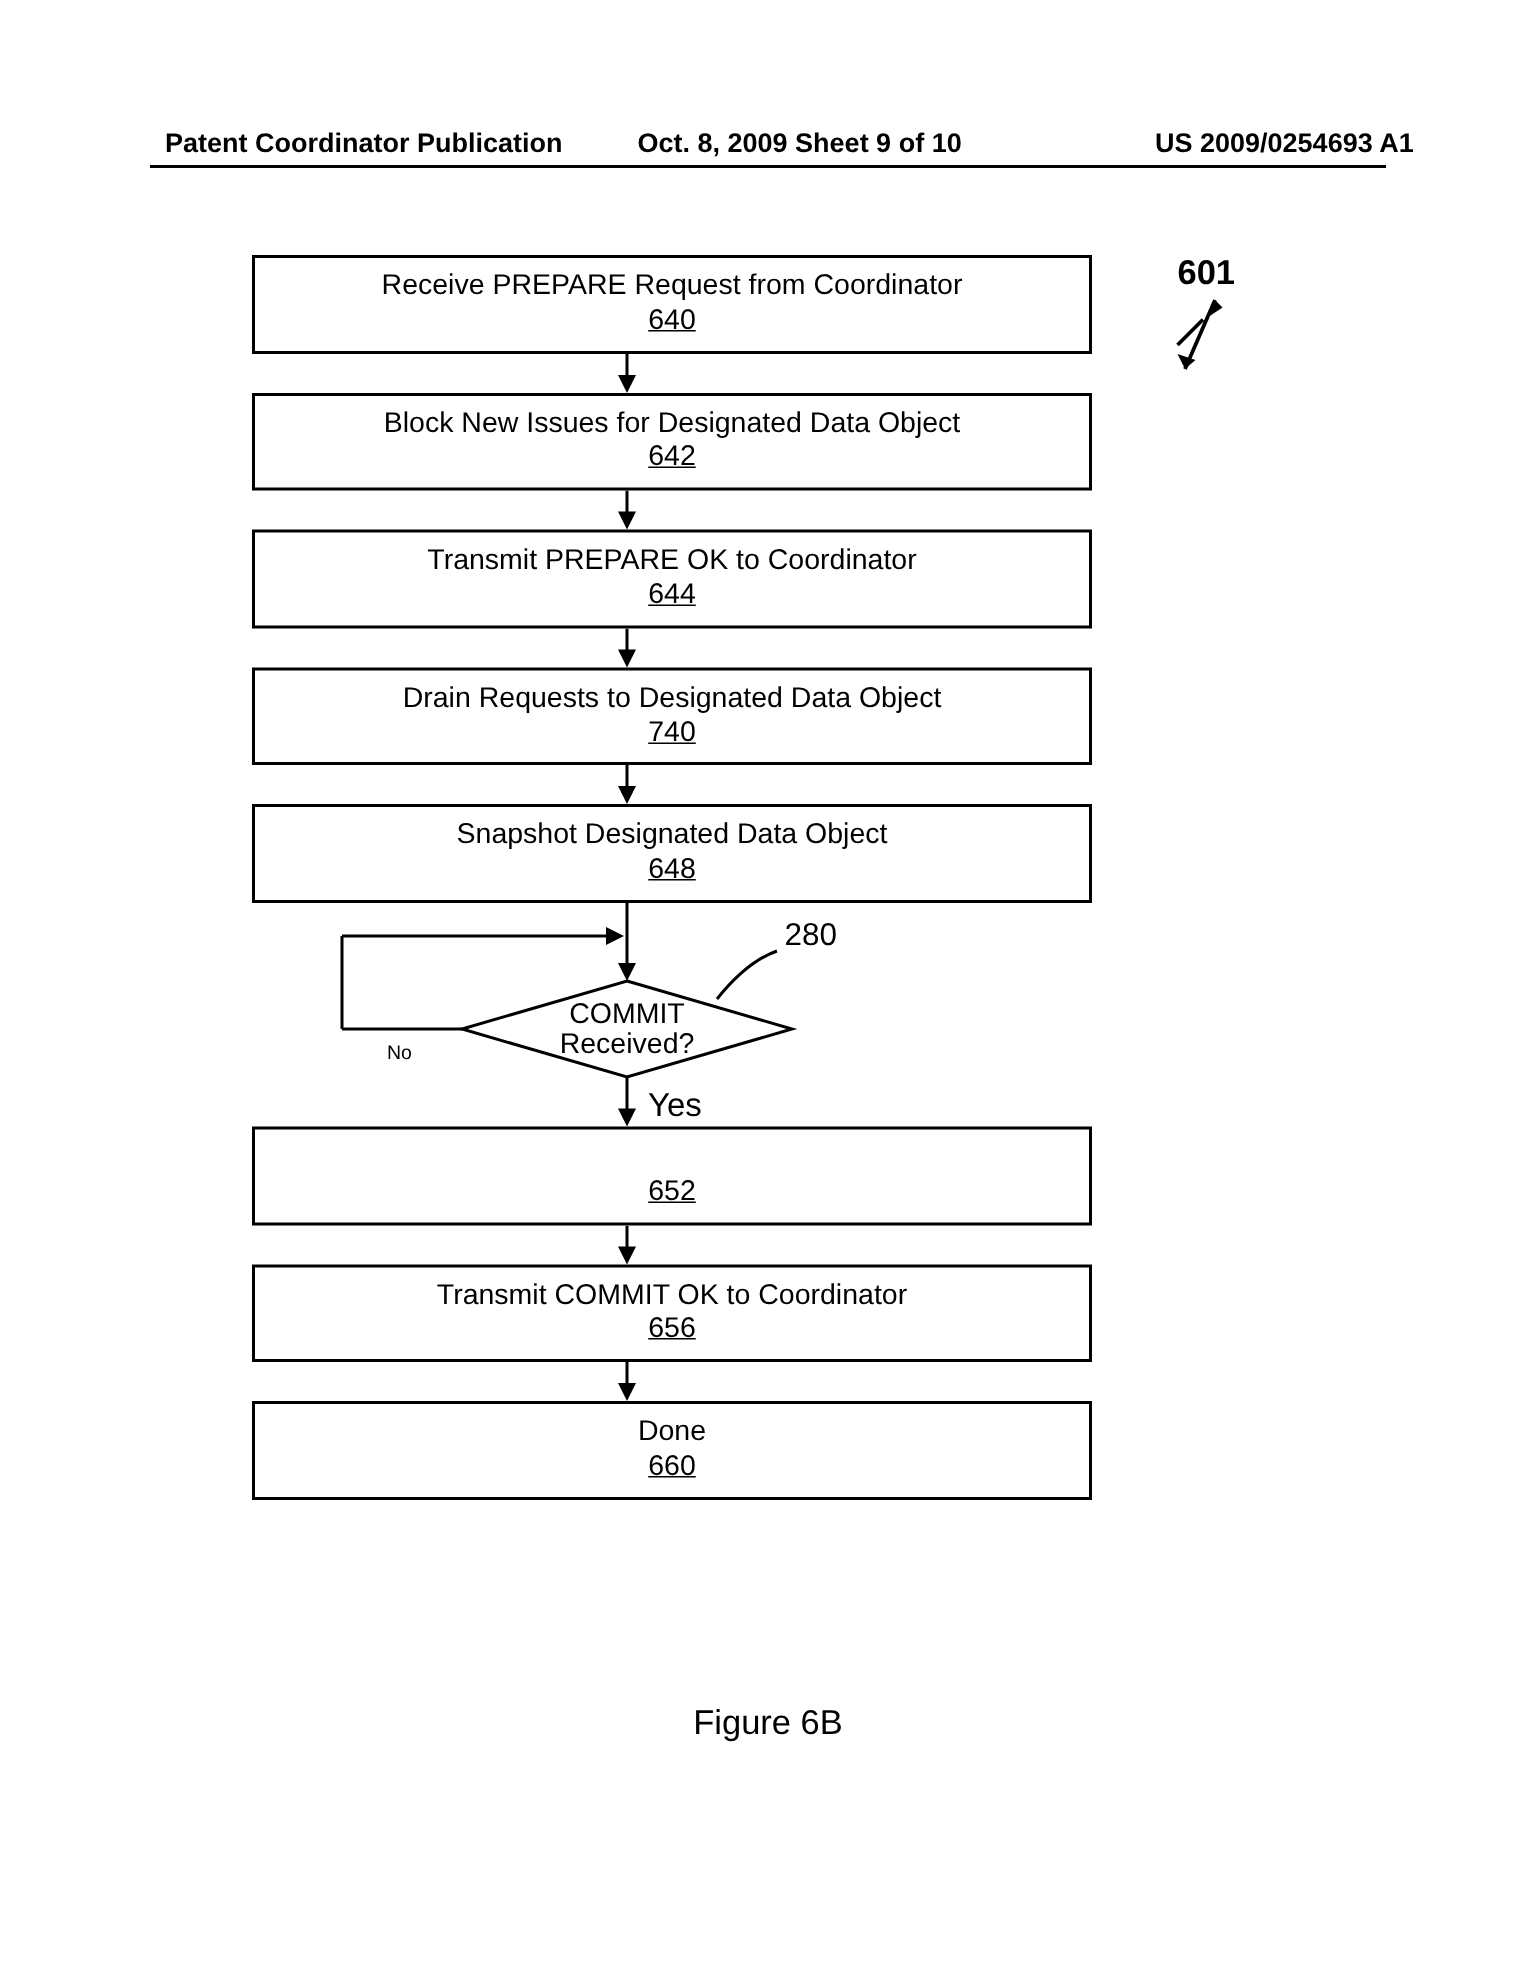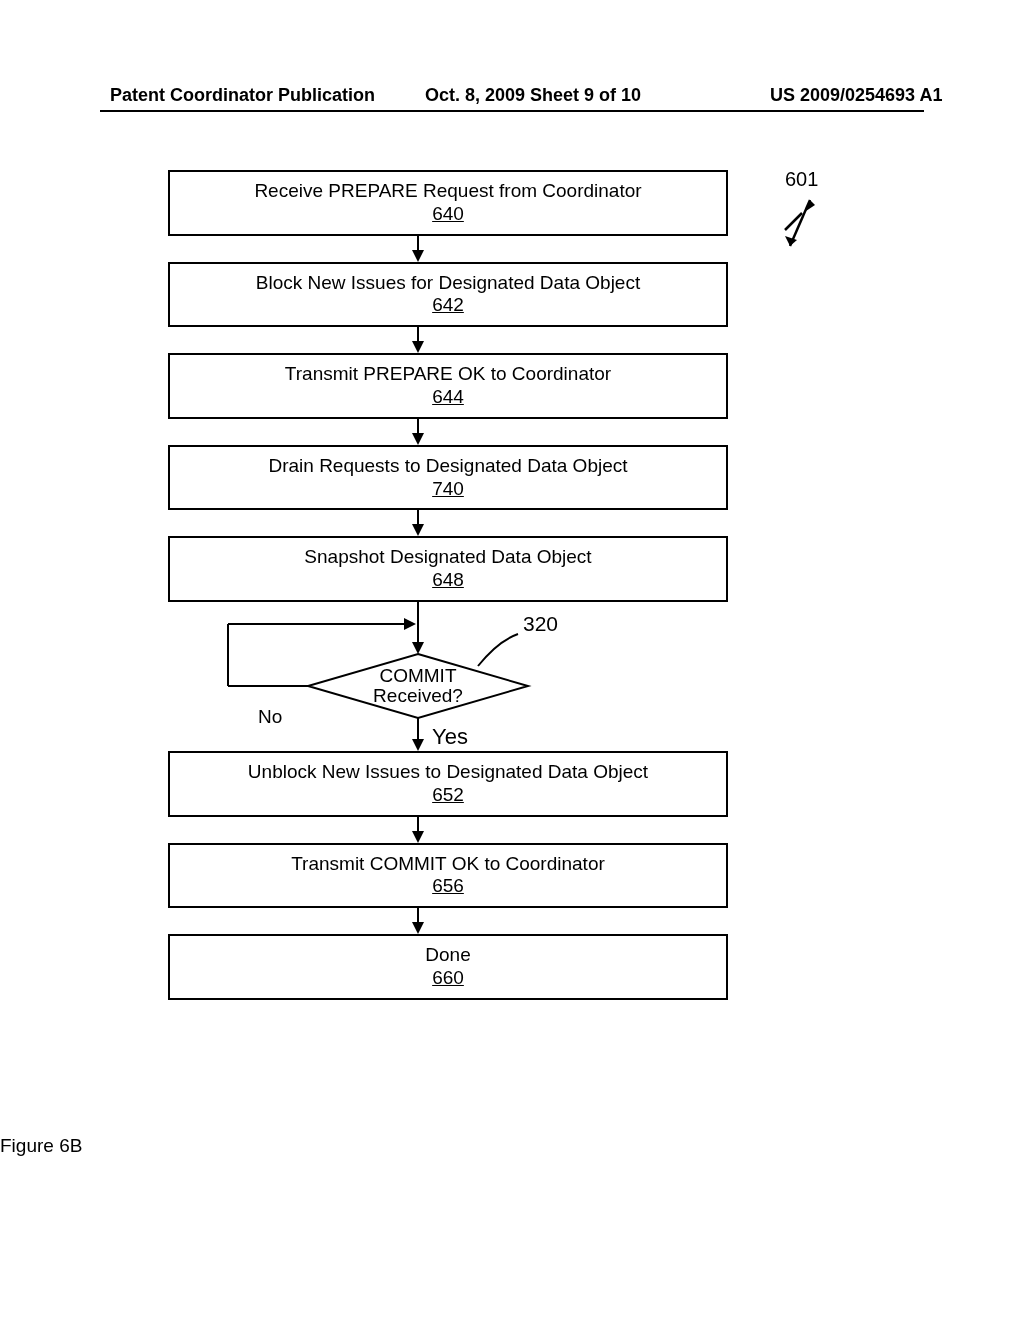--- a/index.html
+++ b/index.html
@@ -86,43 +86,44 @@
       height: 130px;
     }
     .yes-label {
       position: absolute;
       font-size: 22px;
       left: 264px;
       top: 108px;
     }
     .no-label {
       position: absolute;
-      font-size: 19px;
+      font-size: 13px;
       left: 90px;
-      top: 90px;
+      top: 78px;
     }
     .decision-number-label {
       position: absolute;
       left: 355px;
       top: -4px;
       font-size: 21px;
     }
     .figure-label {
       position: absolute;
       top: 1135px;
       left: 0;
       width: 1024px;
-      text-align: left;
-      font-size: 19px;
+      text-align: center;
+      font-size: 23px;
     }
     .ref-601 {
       position: absolute;
       top: 168px;
       left: 785px;
-      font-size: 20px;
+      font-size: 23px;
+      font-weight: bold;
     }
     .ref-601-arrow {
       position: absolute;
       top: 198px;
       left: 782px;
     }
   </style>
 </head>
 <body>
 
@@ -215,25 +216,25 @@
       <text x="250" y="66" text-anchor="middle" font-family="Arial" font-size="19">COMMIT</text>
       <text x="250" y="86" text-anchor="middle" font-family="Arial" font-size="19">Received?</text>
 
       <line x1="250" y1="102" x2="250" y2="130" stroke="black" stroke-width="2"></line>
       <polygon points="250,135 244,123 256,123" fill="black"></polygon>
 
       <path d="M 310 50 Q 330 25 350 18" stroke="black" stroke-width="2" fill="none"></path>
     </svg>
     <div class="no-label">No</div>
     <div class="yes-label">Yes</div>
-    <div class="decision-number-label">320</div>
+    <div class="decision-number-label">280</div>
   </div>
 
   <div class="box" style="margin-top:5px">
-    <span>Unblock New Issues to Designated Data Object</span><br>
+    <br>
     <span class="step-number">652</span>
   </div>
   <div class="arrow-down">
     <svg width="16" height="26">
         <line x1="8" y1="0" x2="8" y2="18" stroke="black" stroke-width="2"></line>
         <polygon points="8,26 2,14 14,14" fill="black"></polygon>
       </svg>
   </div>
 
   <div class="box">

